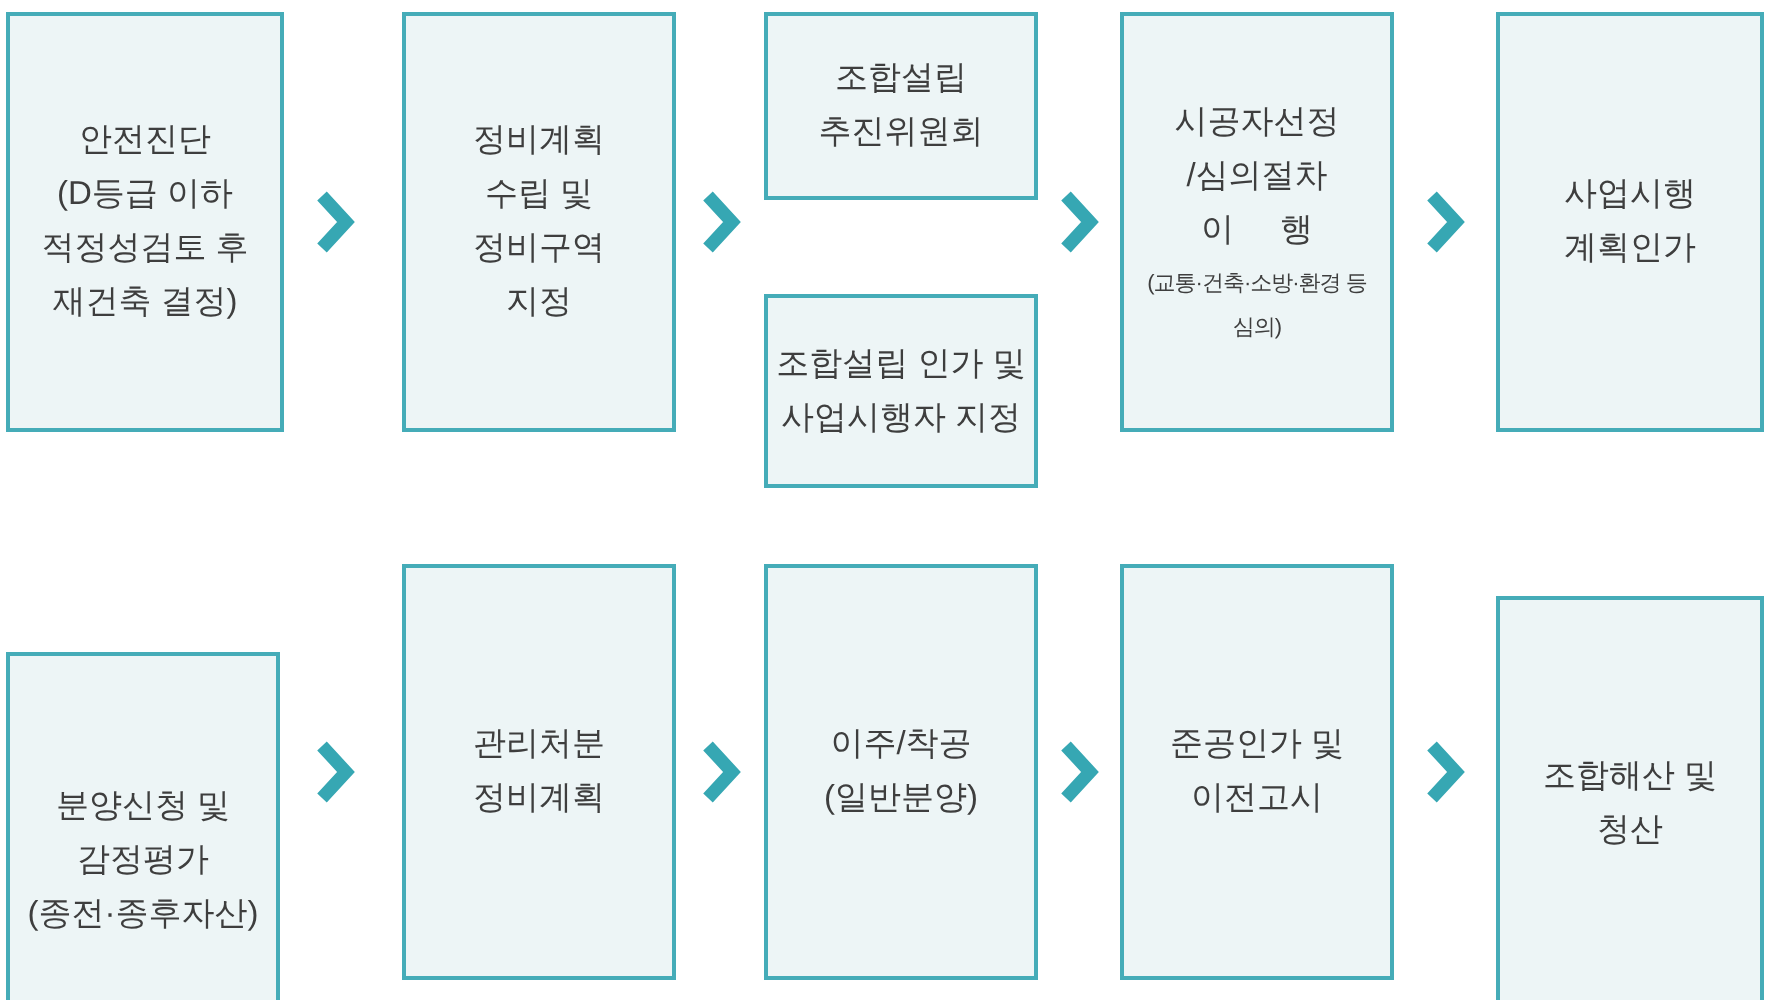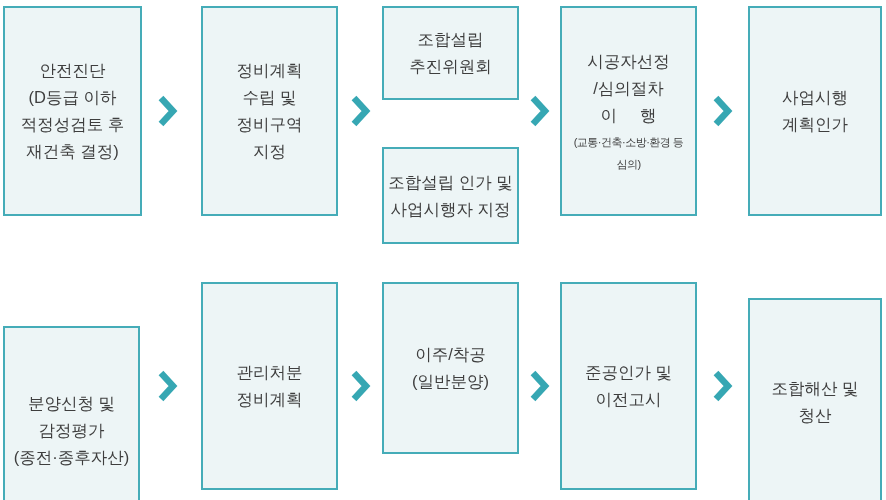--- a/index.html
+++ b/index.html
@@ -140,21 +140,21 @@
     <div class="step-label">관리처분
 정비계획</div>
   </div>
 
   <span class="chevron" style="left:349px; top:370px;">
     <svg width="22" height="32" viewBox="0 0 22 32" aria-hidden="true">
       <path d="M5 3 L17 16 L5 29" fill="none" stroke="#36a7b3" stroke-width="6.5" stroke-linecap="butt" stroke-linejoin="miter"></path>
     </svg>
   </span>
 
-  <div class="step-box" style="left:382px; top:282px; width:137px; height:172px;">
+  <div class="step-box" style="left:382px; top:282px; width:137px; height:208px;">
     <div class="step-label">이주/착공
 (일반분양)</div>
   </div>
 
   <span class="chevron" style="left:528px; top:370px;">
     <svg width="22" height="32" viewBox="0 0 22 32" aria-hidden="true">
       <path d="M5 3 L17 16 L5 29" fill="none" stroke="#36a7b3" stroke-width="6.5" stroke-linecap="butt" stroke-linejoin="miter"></path>
     </svg>
   </span>
 

